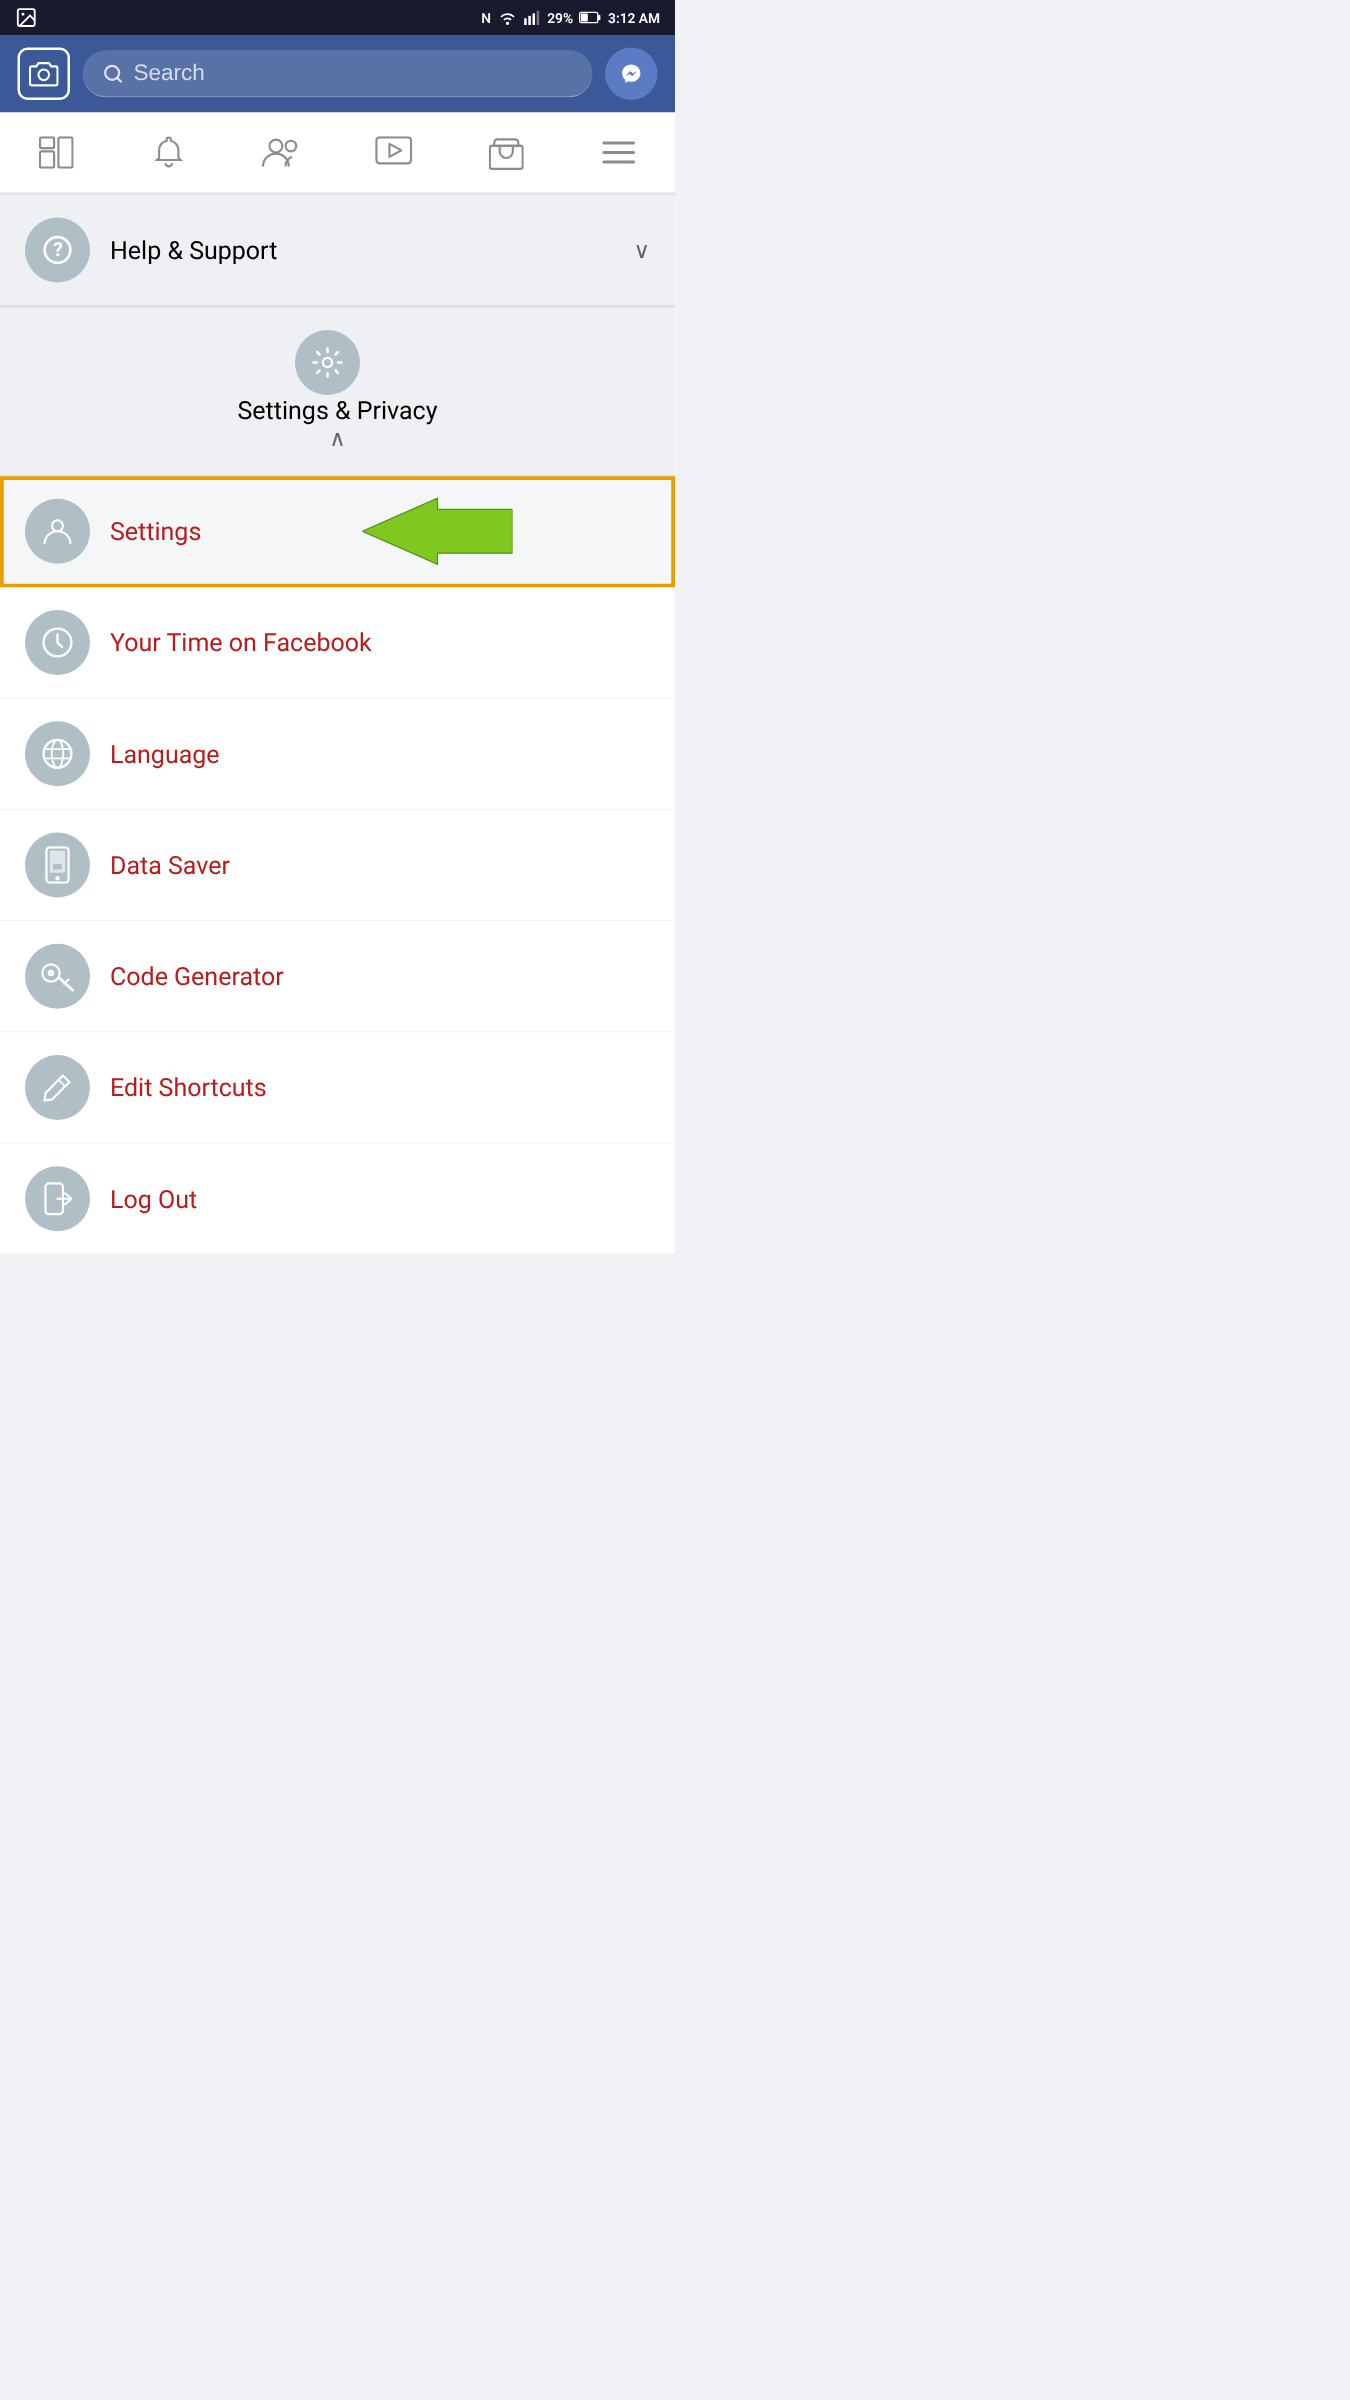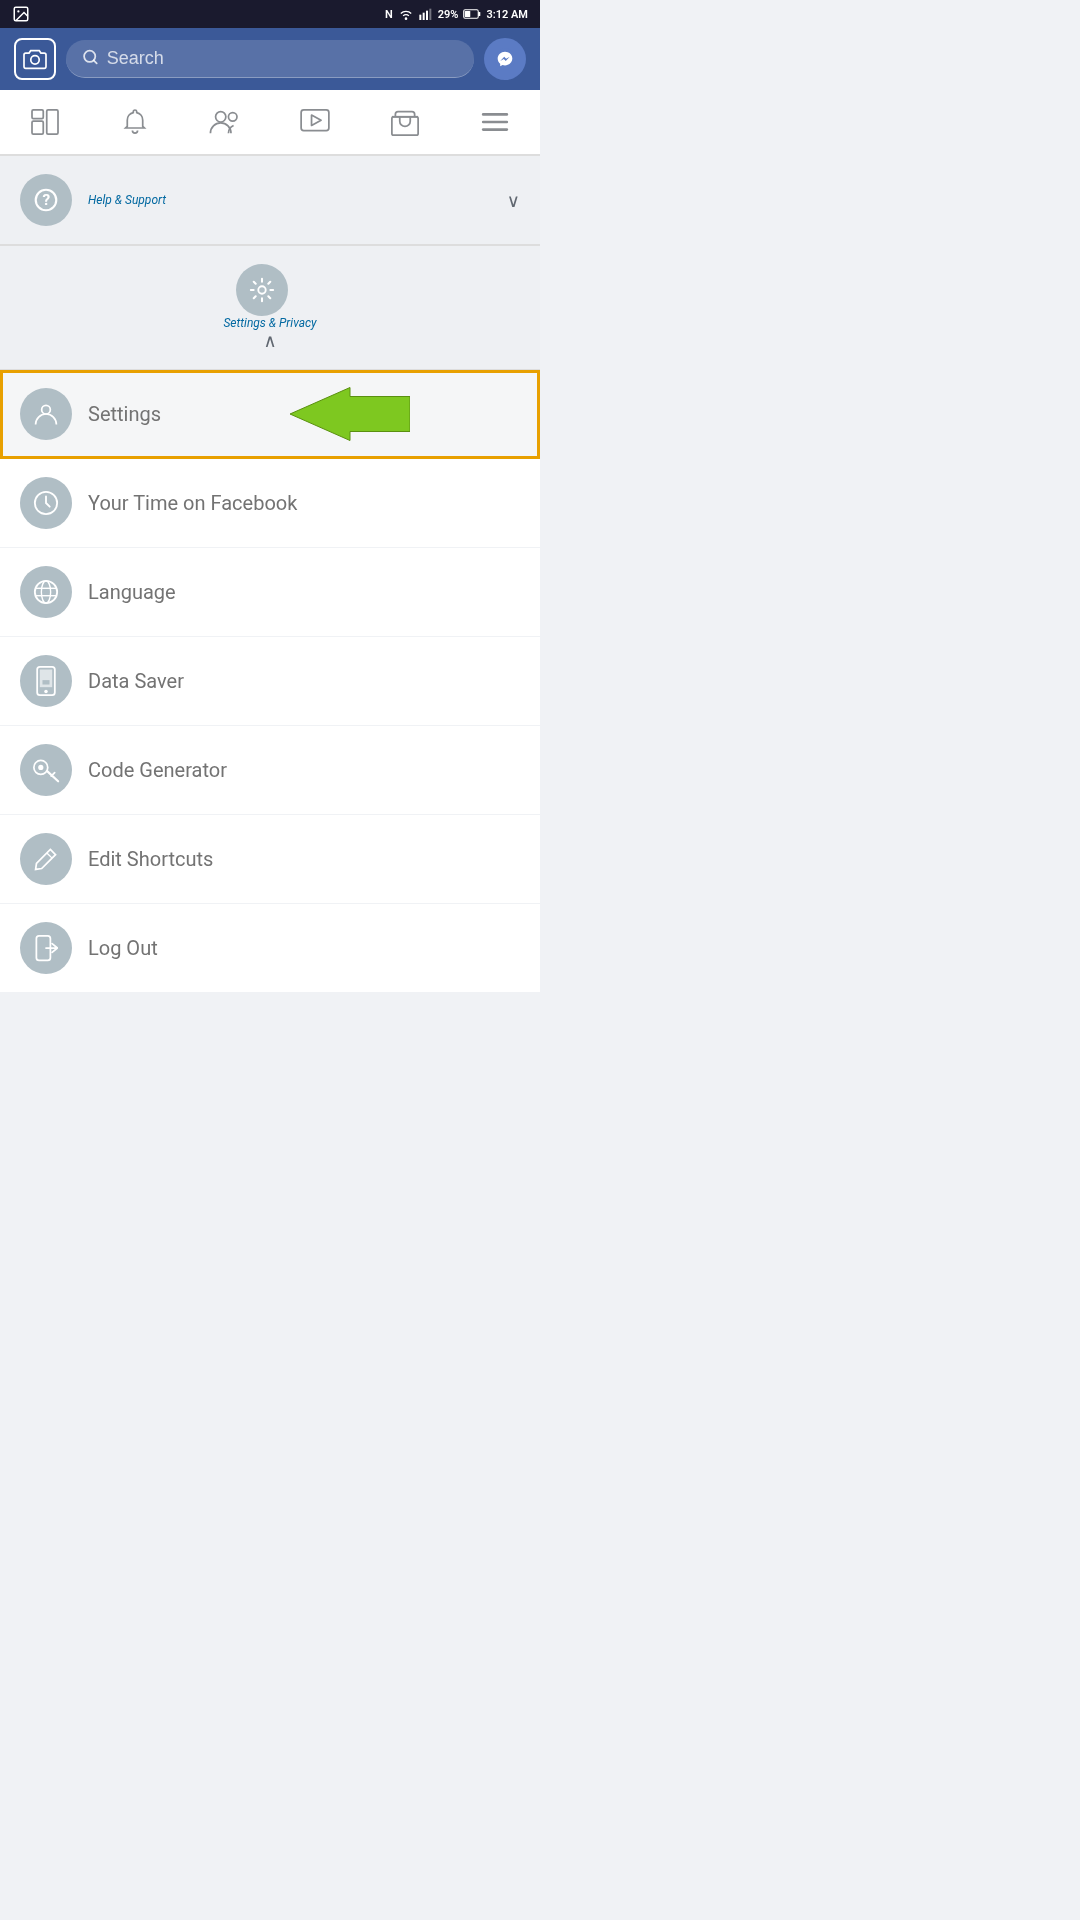--- a/index.html
+++ b/index.html
@@ -41,21 +41,21 @@
       border: 2.5px solid white;
       border-radius: 8px;
       display: flex; align-items: center; justify-content: center;
       cursor: pointer;
       flex-shrink: 0;
     }
     .search-bar {
       flex: 1;
       background: rgba(255,255,255,0.15);
       border-radius: 22px;
-      display: flex; 
+      display: flex; align-items: center;
       padding: 8px 16px;
       gap: 8px;
       border-bottom: 1px solid rgba(255,255,255,0.3);
     }
     .search-bar input {
       background: transparent;
       border: none;
       outline: none;
       color: white;
       font-size: 18px;
@@ -103,24 +103,23 @@
       border-radius: 50%;
       background: #b0bec5;
       display: flex; align-items: center; justify-content: center;
       flex-shrink: 0;
       margin-right: 16px;
       color: white;
       font-size: 22px;
     }
     .menu-section-header .section-label {
       flex: 1;
-      font-size: 12px;
+      font-size: 20px;
       font-weight: 400;
-      color: #0369a1;
-      font-style: italic;
+      color: #000000;
     }
     .chevron { color: #606770; font-size: 18px; }
 
     .menu-item {
       display: flex; align-items: center;
       padding: 18px 20px;
       background: white;
       border-bottom: 1px solid #f0f2f5;
       cursor: pointer;
       position: relative;
@@ -135,21 +134,21 @@
       border-radius: 50%;
       background: #b0bec5;
       display: flex; align-items: center; justify-content: center;
       flex-shrink: 0;
       margin-right: 16px;
       color: white;
       font-size: 22px;
     }
     .menu-item .item-label {
       font-size: 20px;
-      color: #737373;
+      color: #b91c1c;
     }
 
     
     .green-arrow {
       position: absolute;
       left: 290px;
       top: 50%;
       transform: translateY(-50%);
     }
 

